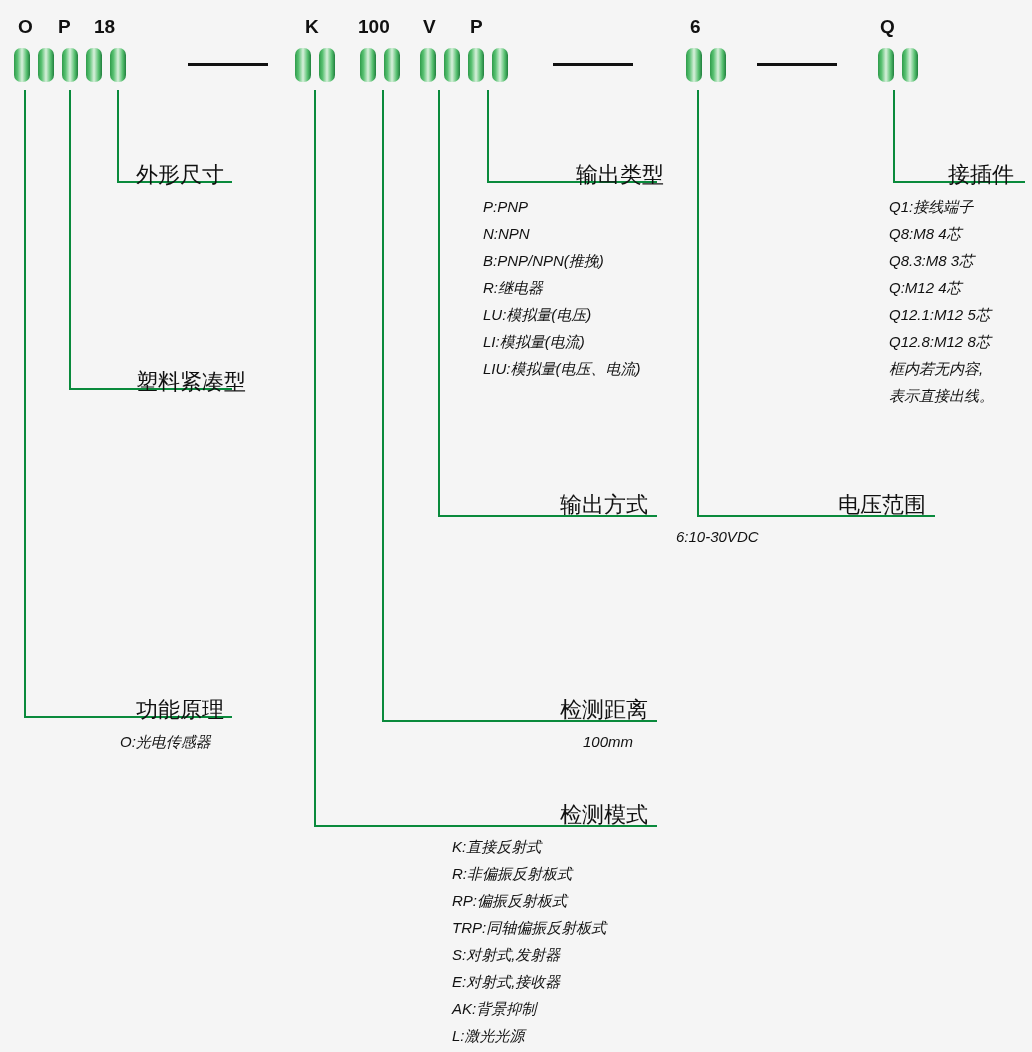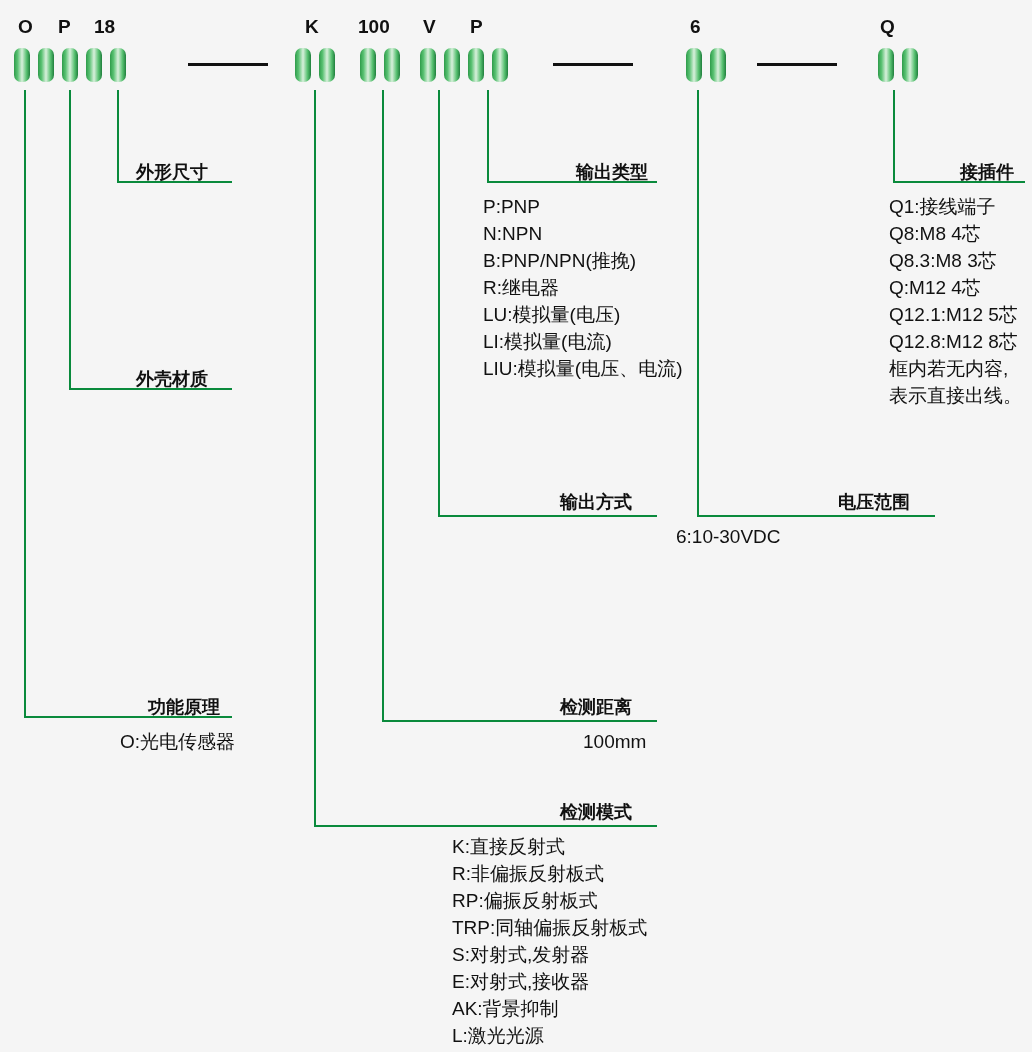--- a/index.html
+++ b/index.html
@@ -47,32 +47,33 @@
   
   .ln {
     position: absolute;
     background: #0a8a3c;
   }
   .ln.v { width: 2px; }
   .ln.h { height: 2px; }
   
   .grp-title {
     position: absolute;
-    font-size: 18px;
-    font-weight: bold;
+    font-size: 22px;
+    font-weight: normal;
     color: #111;
     white-space: nowrap;
   }
   
   .desc {
     position: absolute;
-    font-size: 19px;
+    font-size: 15px;
     line-height: 27px;
     color: #111;
     white-space: pre;
+    font-style: italic;
   }
 </style>
 </head>
 <body>
 
 <div class="canvas">
 
 <div class="code-char" style="left: 18px; top: 16px;">O</div>
     <div class="code-char" style="left: 58px; top: 16px;">P</div>
     <div class="code-char" style="left: 94px; top: 16px;">18</div>
@@ -114,22 +115,22 @@
     <div class="ln h" style="left: 382px; top: 720px; width: 275px;"></div>
     <div class="ln v" style="left: 438px; top: 90px; height: 425px;"></div>
     <div class="ln h" style="left: 438px; top: 515px; width: 219px;"></div>
     <div class="ln v" style="left: 487px; top: 90px; height: 92px;"></div>
     <div class="ln h" style="left: 487px; top: 181px; width: 170px;"></div>
     <div class="ln v" style="left: 697px; top: 90px; height: 425px;"></div>
     <div class="ln h" style="left: 697px; top: 515px; width: 238px;"></div>
     <div class="ln v" style="left: 893px; top: 90px; height: 92px;"></div>
     <div class="ln h" style="left: 893px; top: 181px; width: 132px;"></div>
     <div class="grp-title" style="left: 136px; top: 160px;">外形尺寸</div>
-    <div class="grp-title" style="left: 136px; top: 367px;">外壳材质</div>
-    <div class="grp-title" style="left: 148px; top: 695px;">功能原理</div>
+    <div class="grp-title" style="left: 136px; top: 367px;">塑料紧凑型</div>
+    <div class="grp-title" style="left: 136px; top: 695px;">功能原理</div>
     <div class="desc" style="left: 120px; top: 728px;"><div>O:光电传感器</div></div>
     <div class="grp-title" style="left: 560px; top: 800px;">检测模式</div>
     <div class="desc" style="left: 452px; top: 833px;"><div>K:直接反射式</div><div>R:非偏振反射板式</div><div>RP:偏振反射板式</div><div>TRP:同轴偏振反射板式</div><div>S:对射式,发射器</div><div>E:对射式,接收器</div><div>AK:背景抑制</div><div>L:激光光源</div></div>
     <div class="grp-title" style="left: 560px; top: 695px;">检测距离</div>
     <div class="desc" style="left: 583px; top: 728px;"><div>100mm</div></div>
     <div class="grp-title" style="left: 560px; top: 490px;">输出方式</div>
     <div class="grp-title" style="left: 576px; top: 160px;">输出类型</div>
     <div class="desc" style="left: 483px; top: 193px;"><div>P:PNP</div><div>N:NPN</div><div>B:PNP/NPN(推挽)</div><div>R:继电器</div><div>LU:模拟量(电压)</div><div>LI:模拟量(电流)</div><div>LIU:模拟量(电压、电流)</div><div></div></div>
     <div class="grp-title" style="left: 838px; top: 490px;">电压范围</div>
     <div class="desc" style="left: 676px; top: 523px;"><div>6:10-30VDC</div></div>

